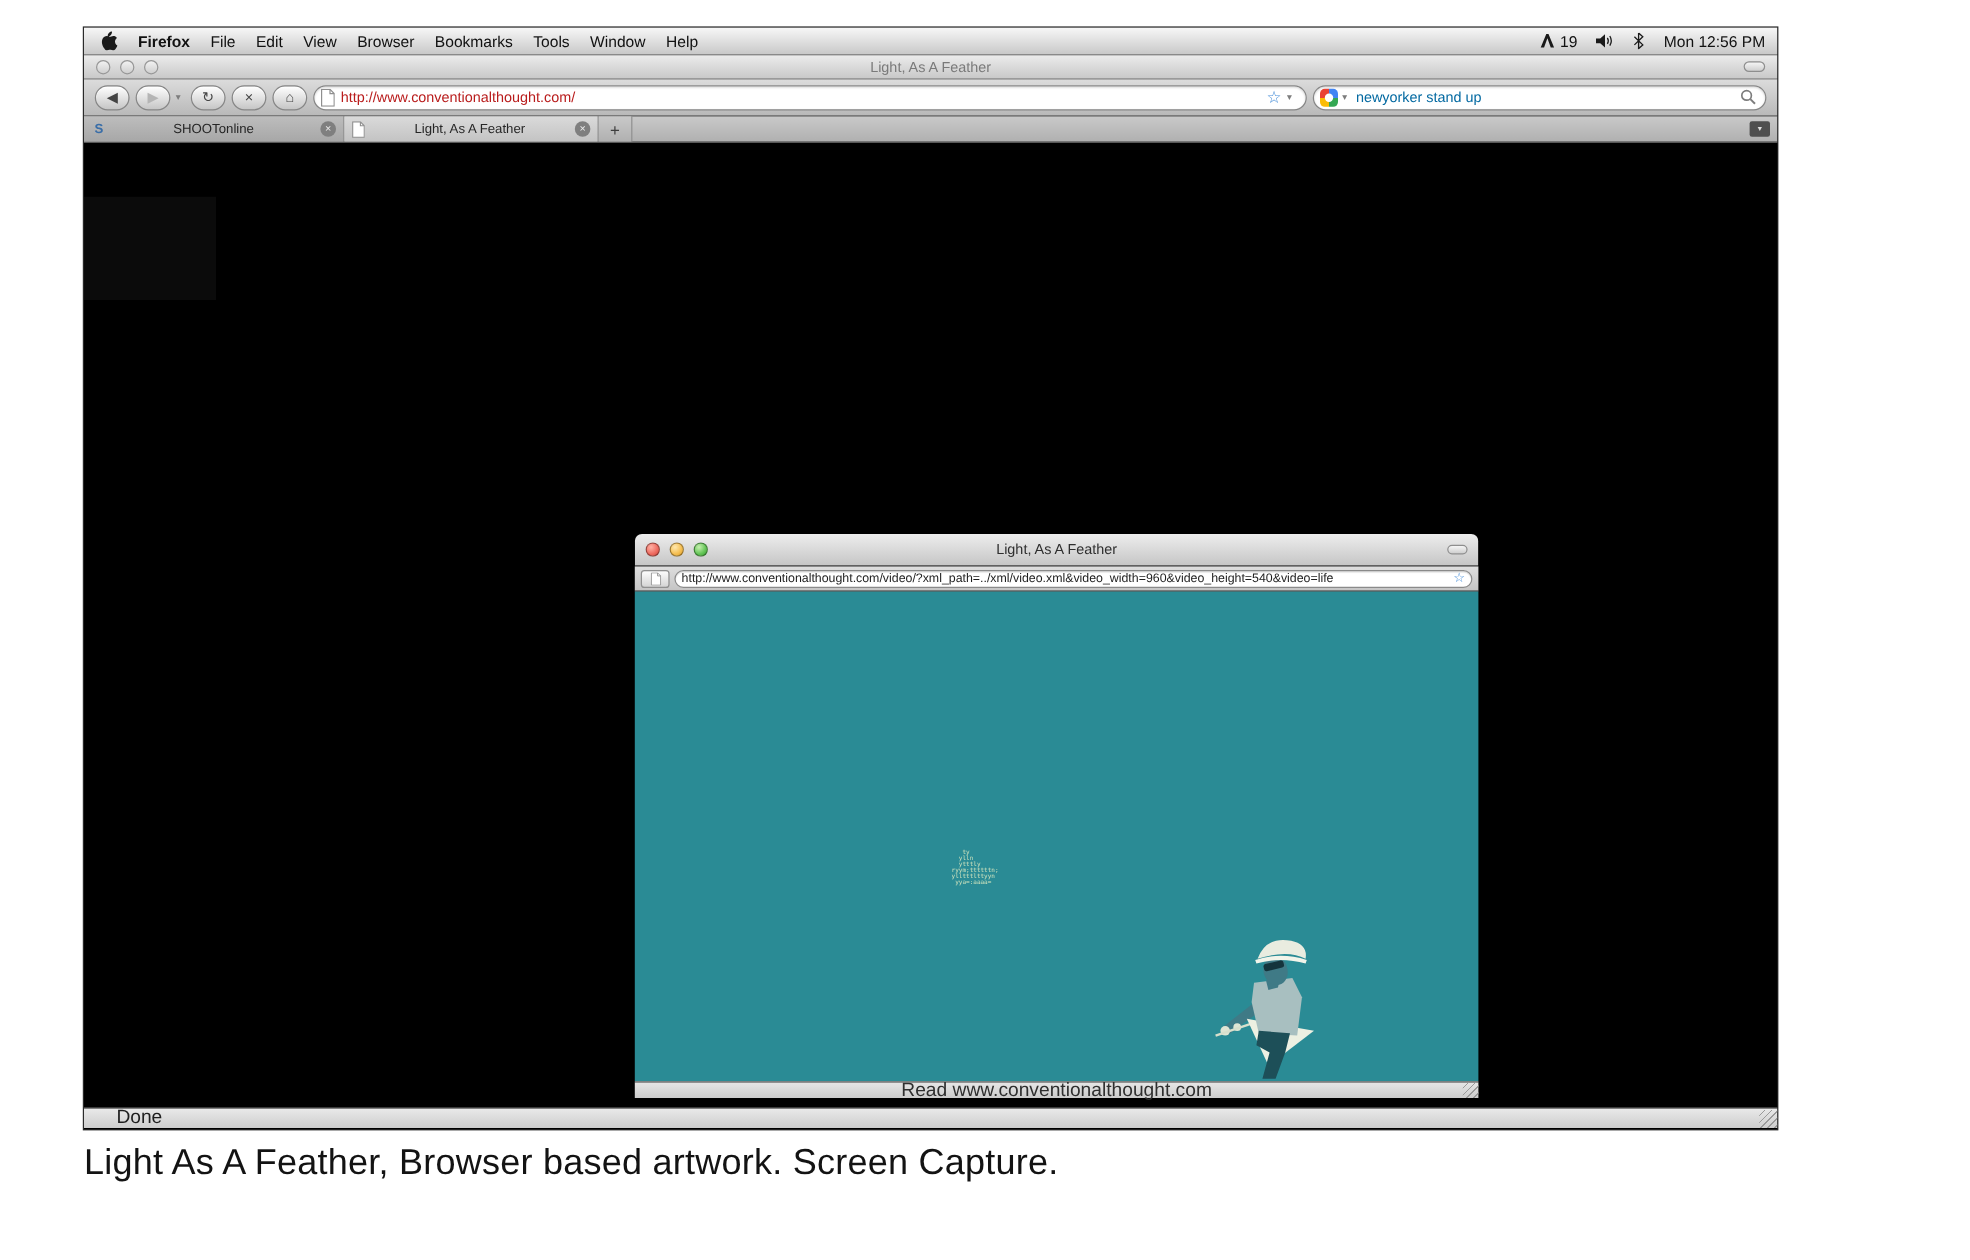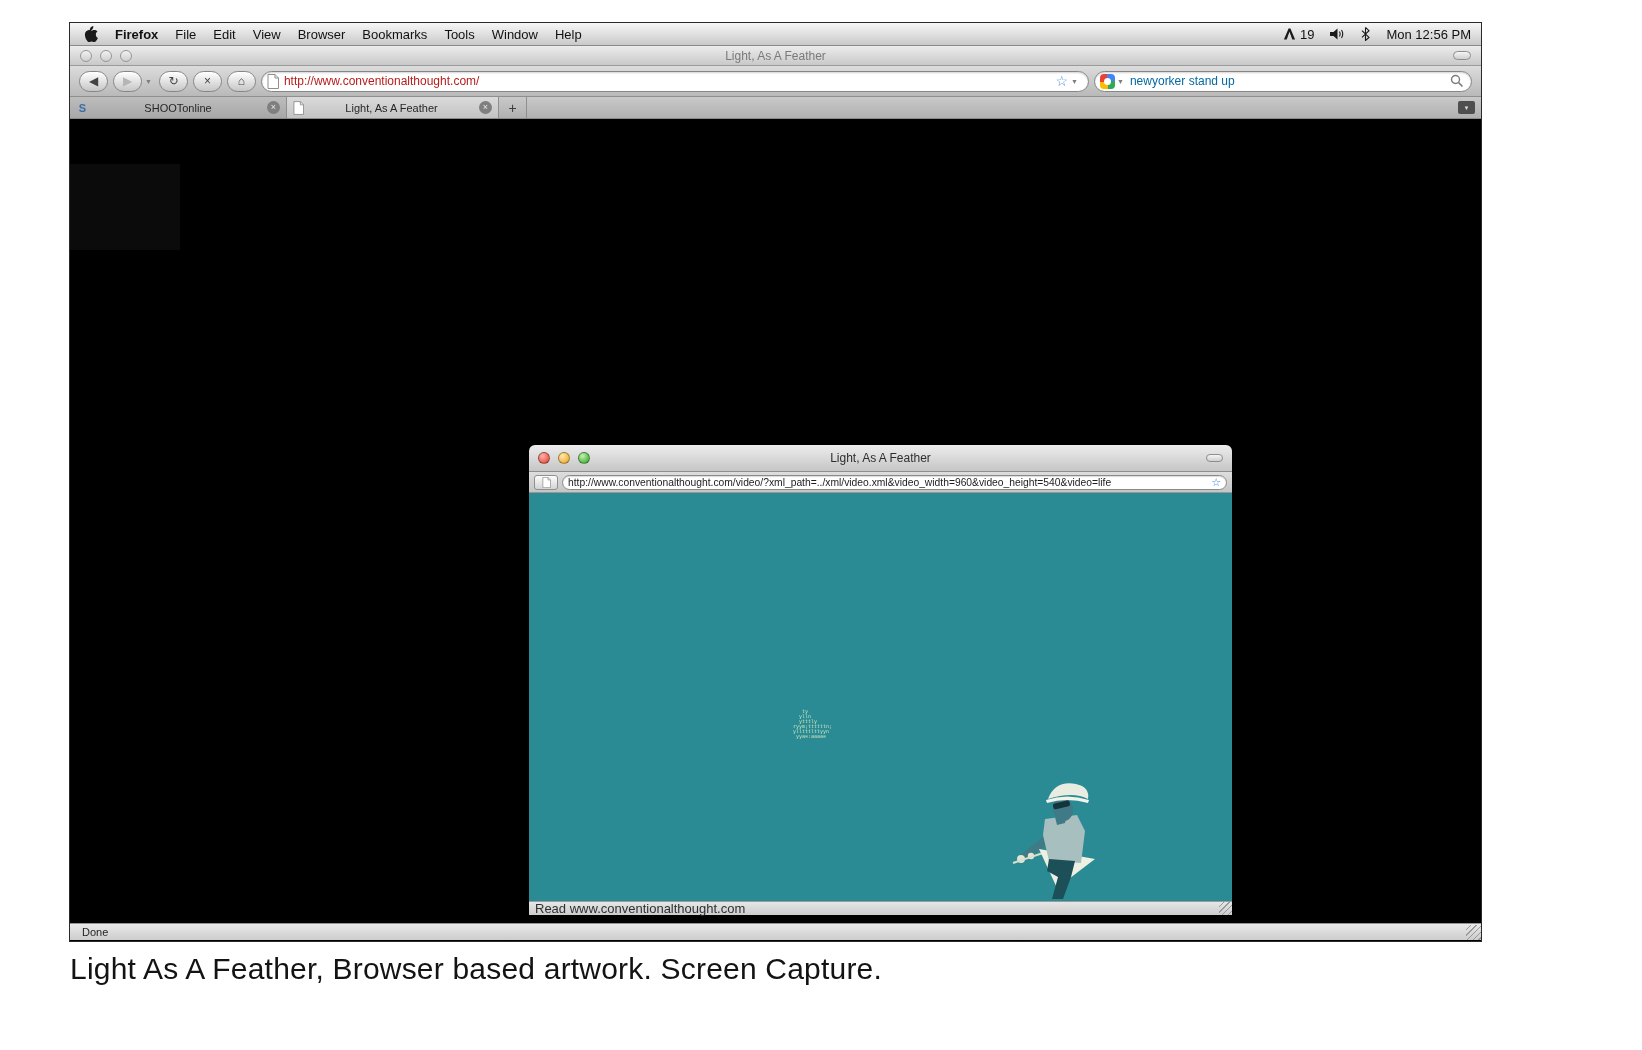--- a/index.html
+++ b/index.html
@@ -81,26 +81,26 @@
             box-shadow:inset 0 1px 1px rgba(0,0,0,.15); display:flex; align-items:center; padding:0 5px; gap:16px; }
   .p-url { flex:1; font-size:10.3px; color:#1c1c1c; white-space:nowrap; overflow:hidden; }
   .p-star { font-size:11px; color:#4a90d9; line-height:1; }
 
   .p-content { position:relative; height:408px; overflow:hidden; }
   .ascii { position:absolute; left:264px; top:216px; white-space:pre; font-family:"DejaVu Sans Mono",monospace;
            font-size:5px; line-height:5px; color:#cfe3bd; }
   .person { position:absolute; left:468px; top:280px; }
 
   .p-statusbar { height:14px; background:linear-gradient(#e6e6e6,#cccccc); border-top:1px solid #9b9b9b;
-                 display:flex; align-items:center; padding:0 6px; font-size:13px; color:#2f2f2f; position:relative; }
+                 display:flex; align-items:center; padding:0 6px; font-size:16px; color:#2f2f2f; position:relative;justify-content:center; }
   .grip { position:absolute; right:0; bottom:0; width:13px; height:13px;
           background:repeating-linear-gradient(135deg, rgba(0,0,0,0) 0 3px, #9a9a9a 3px 4px); }
 
   .statusbar { height:17px; background:linear-gradient(#e9e9e9,#cdcdcd); border-top:1px solid #939393;
-               display:flex; align-items:center; padding:0 12px; font-size:11px; color:#1f1f1f; position:relative; }
+               display:flex; align-items:center; padding:0 27px; font-size:16px; color:#1f1f1f; position:relative; }
   .statusbar .grip { width:15px; height:15px; }
 
   
   .caption { position:absolute; left:70px; top:952px; font-size:30px; color:#131313; letter-spacing:.2px; }
 
   svg { display:block; }
 </style>
 </head>
 <body>
 

